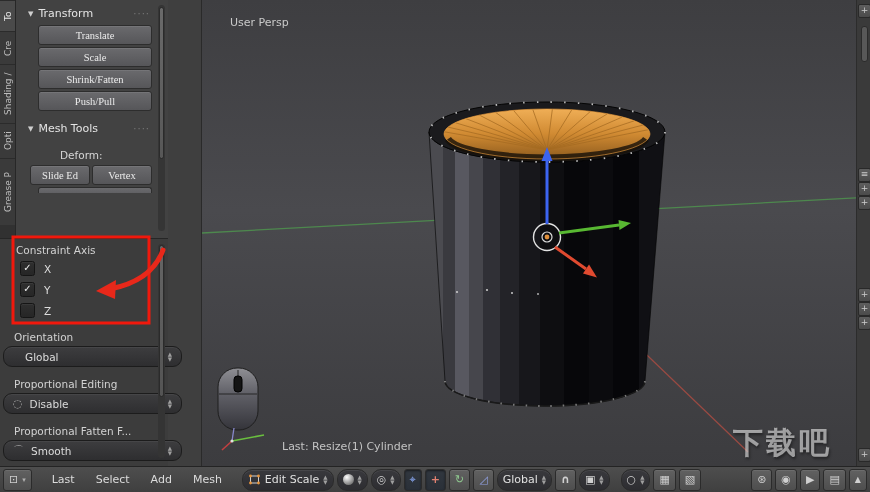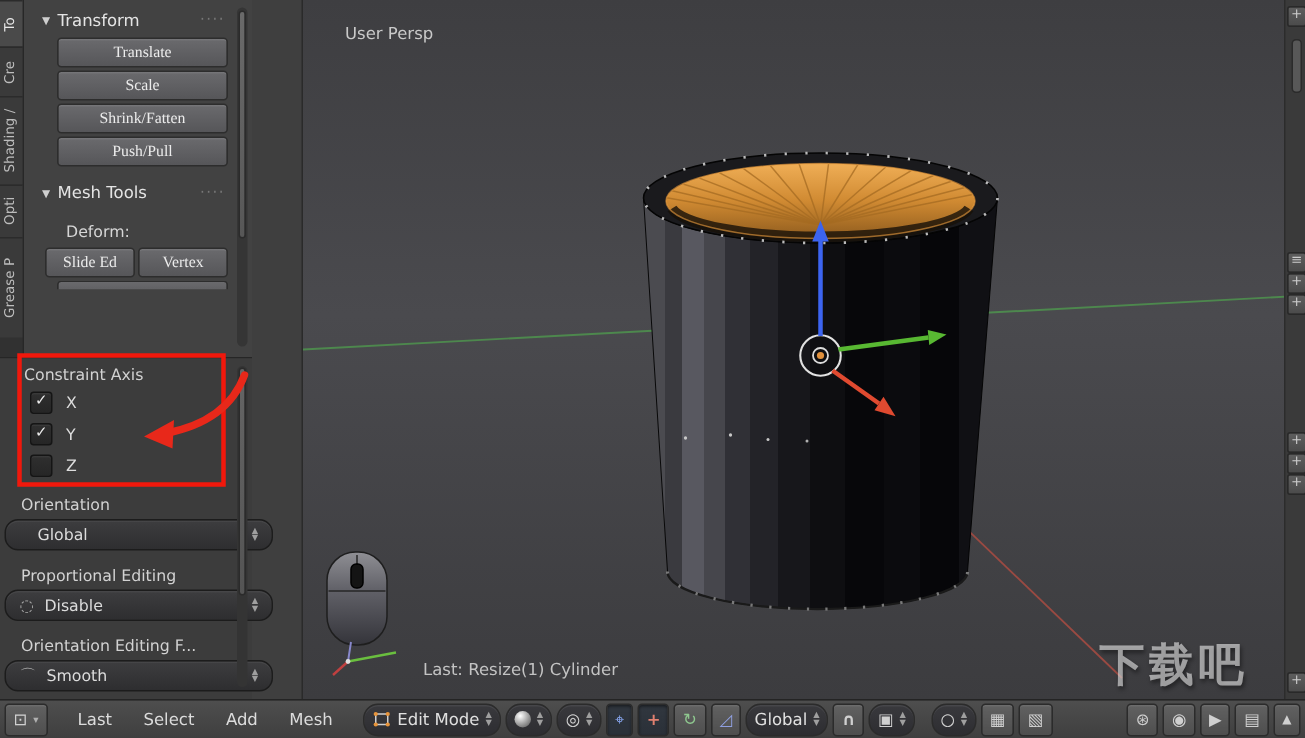--- a/index.html
+++ b/index.html
@@ -16,21 +16,21 @@
   .tab.active{background:#4a4a4a;color:#e8e8e8;}
   .tab-fill{flex:1;background:#313131;}
 
   .tools{position:absolute;left:16px;top:0;width:136px;}
   .p-head{display:flex;align-items:center;padding:7px 2px 5px 12px;color:#e4e4e4;font-size:11px;}
   .p-head .tri{font-size:7px;margin-right:5px;color:#cfcfcf;}
   .p-head .grip{margin-left:auto;color:#787878;font-size:10px;letter-spacing:1px;}
   .tbtn{margin:0 0 2px 22px;height:18px;border-radius:3px;background:linear-gradient(#6a6a6d,#565659);
         border:1px solid #2d2d2d;box-shadow:inset 0 1px 0 rgba(255,255,255,.08);
         color:#ececec;font-size:10.5px;display:flex;align-items:center;justify-content:center;cursor:default;font-family:Liberation Serif, serif;}
-  .flabel{margin:9px 0 4px 28px;color:#d6d6d6;font-size:10.5px;}
+  .flabel{margin:9px 0 4px 44px;color:#d6d6d6;font-size:10.5px;}
   .trow{display:flex;gap:2px;margin-left:14px;}
   .trow .tbtn{margin:0;flex:1;}
   .sliver{margin:2px 0 0 22px;height:5px;border-radius:3px 3px 0 0;background:linear-gradient(#6a6a6d,#616164);border:1px solid #2d2d2d;border-bottom:none;}
   .scroll-up{position:absolute;right:3px;top:5px;width:7px;height:226px;border-radius:4px;background:#353535;}
   .scroll-up .th{position:absolute;top:2px;left:1px;right:1px;height:150px;border-radius:3px;background:linear-gradient(#6a6a6a,#575757);border:1px solid #2b2b2b;}
 
   .lower{position:absolute;left:0;top:239px;width:168px;height:227px;background:#3c3c3c;font-size:10.5px;}
   .lower .slabel{position:absolute;color:#d2d2d2;}
   .chk{position:absolute;left:20px;display:flex;align-items:center;gap:9px;cursor:default;}
   .box{width:13px;height:13px;border-radius:2.5px;background:linear-gradient(#2f2f2f,#262626);border:1px solid #151515;
@@ -148,21 +148,21 @@
       <div class="slabel" style="left:14px;top:139px">Proportional Editing</div>
       <div class="dd" style="top:154px">
         <span class="ic">◌</span>
         <span class="val">Disable</span>
         <span class="stp">
             <span>▲</span>
             <span>▼</span>
           </span>
       </div>
 
-      <div class="slabel" style="left:14px;top:186px">Orientation Editing F...</div>
+      <div class="slabel" style="left:14px;top:186px">Proportional Fatten F...</div>
       <div class="dd" style="top:201px">
         <span class="ic">⌒</span>
         <span class="val">Smooth</span>
         <span class="stp">
             <span>▲</span>
             <span>▼</span>
           </span>
       </div>
 
       <div class="scroll-low">
@@ -319,21 +319,21 @@
     <span class="gap"></span>
 
     <div class="hbtn hdd">
       <svg width="13" height="13" viewBox="0 0 13 13">
         <rect x="2.5" y="3" width="8" height="7" fill="none" stroke="#cfcfcf"></rect>
         <circle cx="2.5" cy="3" r="1.4" fill="#e8953c"></circle>
           <circle cx="10.5" cy="3" r="1.4" fill="#e8953c"></circle>
         <circle cx="2.5" cy="10" r="1.4" fill="#e8953c"></circle>
           <circle cx="10.5" cy="10" r="1.4" fill="#e8953c"></circle>
       </svg>
-      <span>Edit Mode</span>
+      <span>Edit Scale</span>
       <span class="stp">
           <span>▲</span>
           <span>▼</span>
         </span>
     </div>
 
     <div class="hbtn hdd">
       <span class="sphere"></span>
       <span class="stp">
           <span>▲</span>

